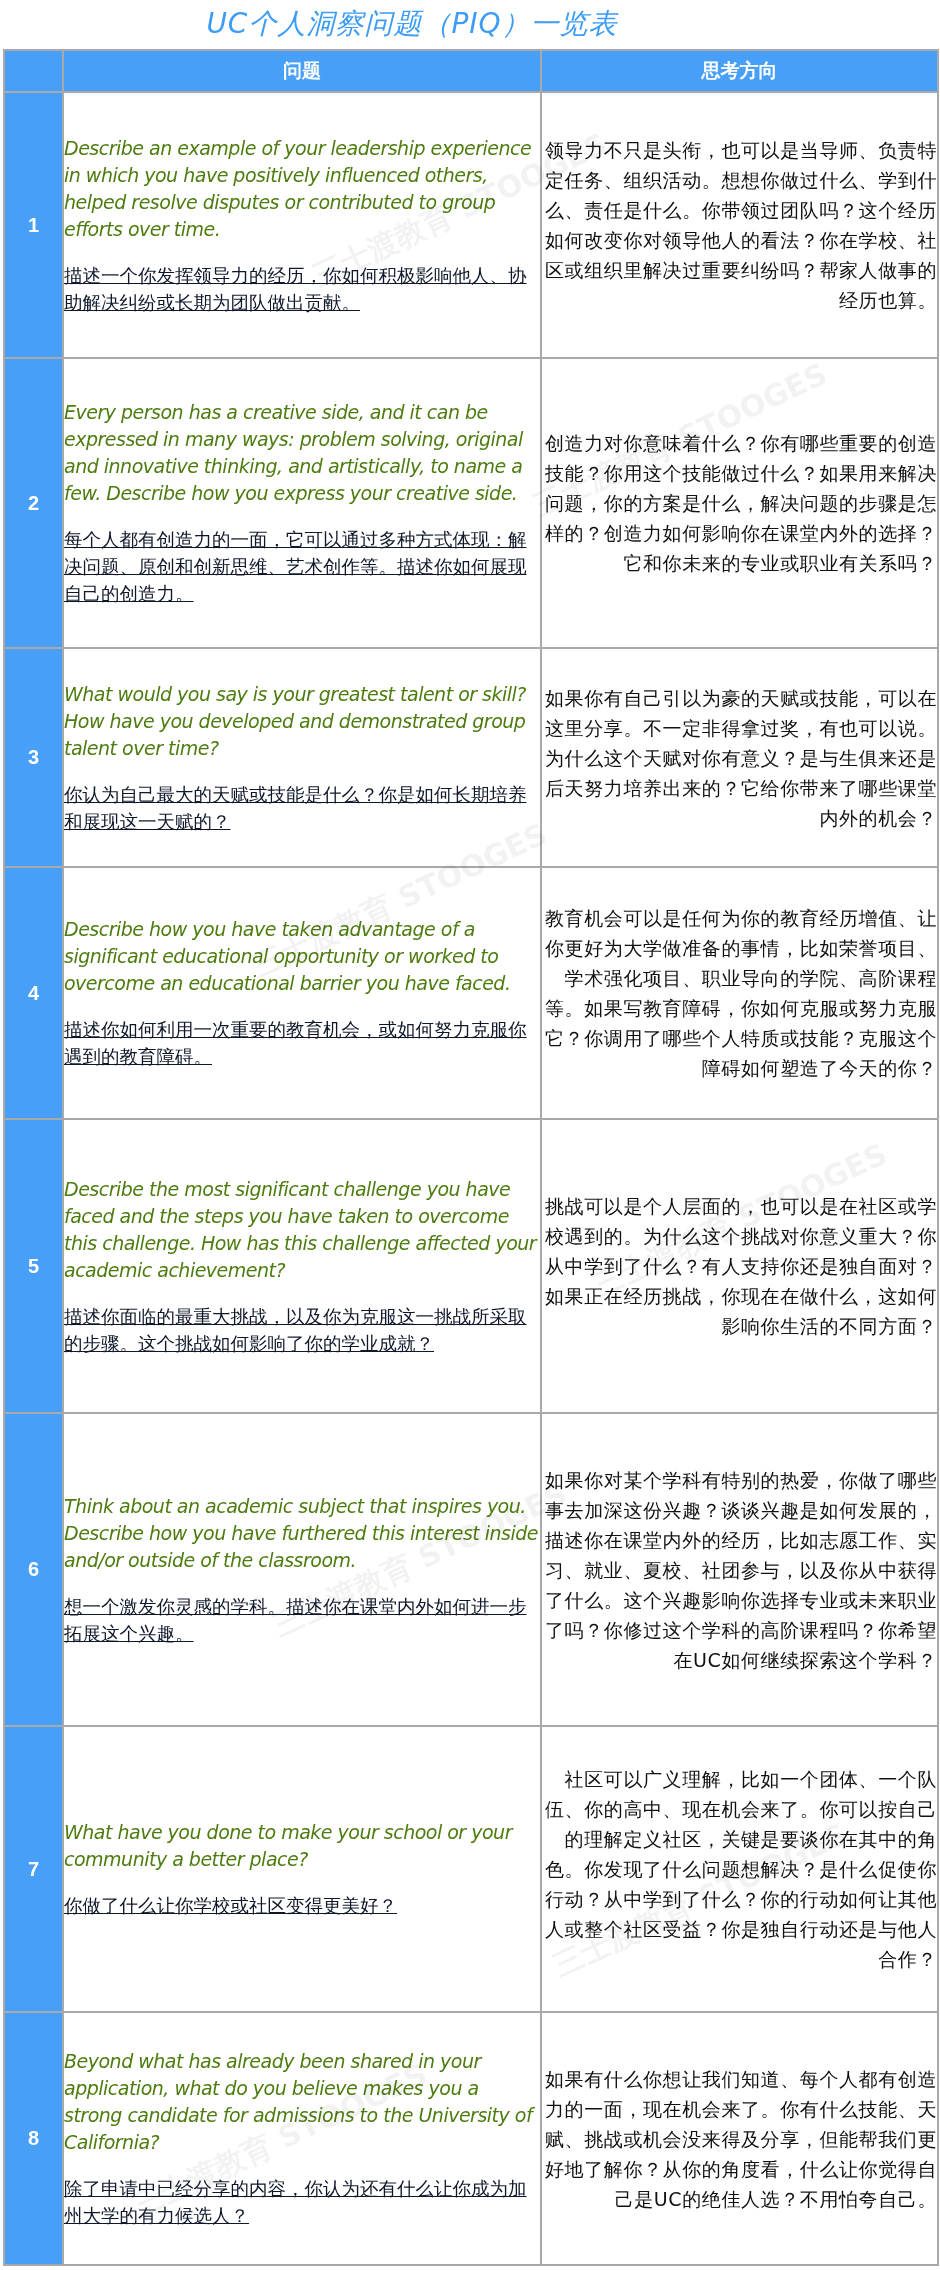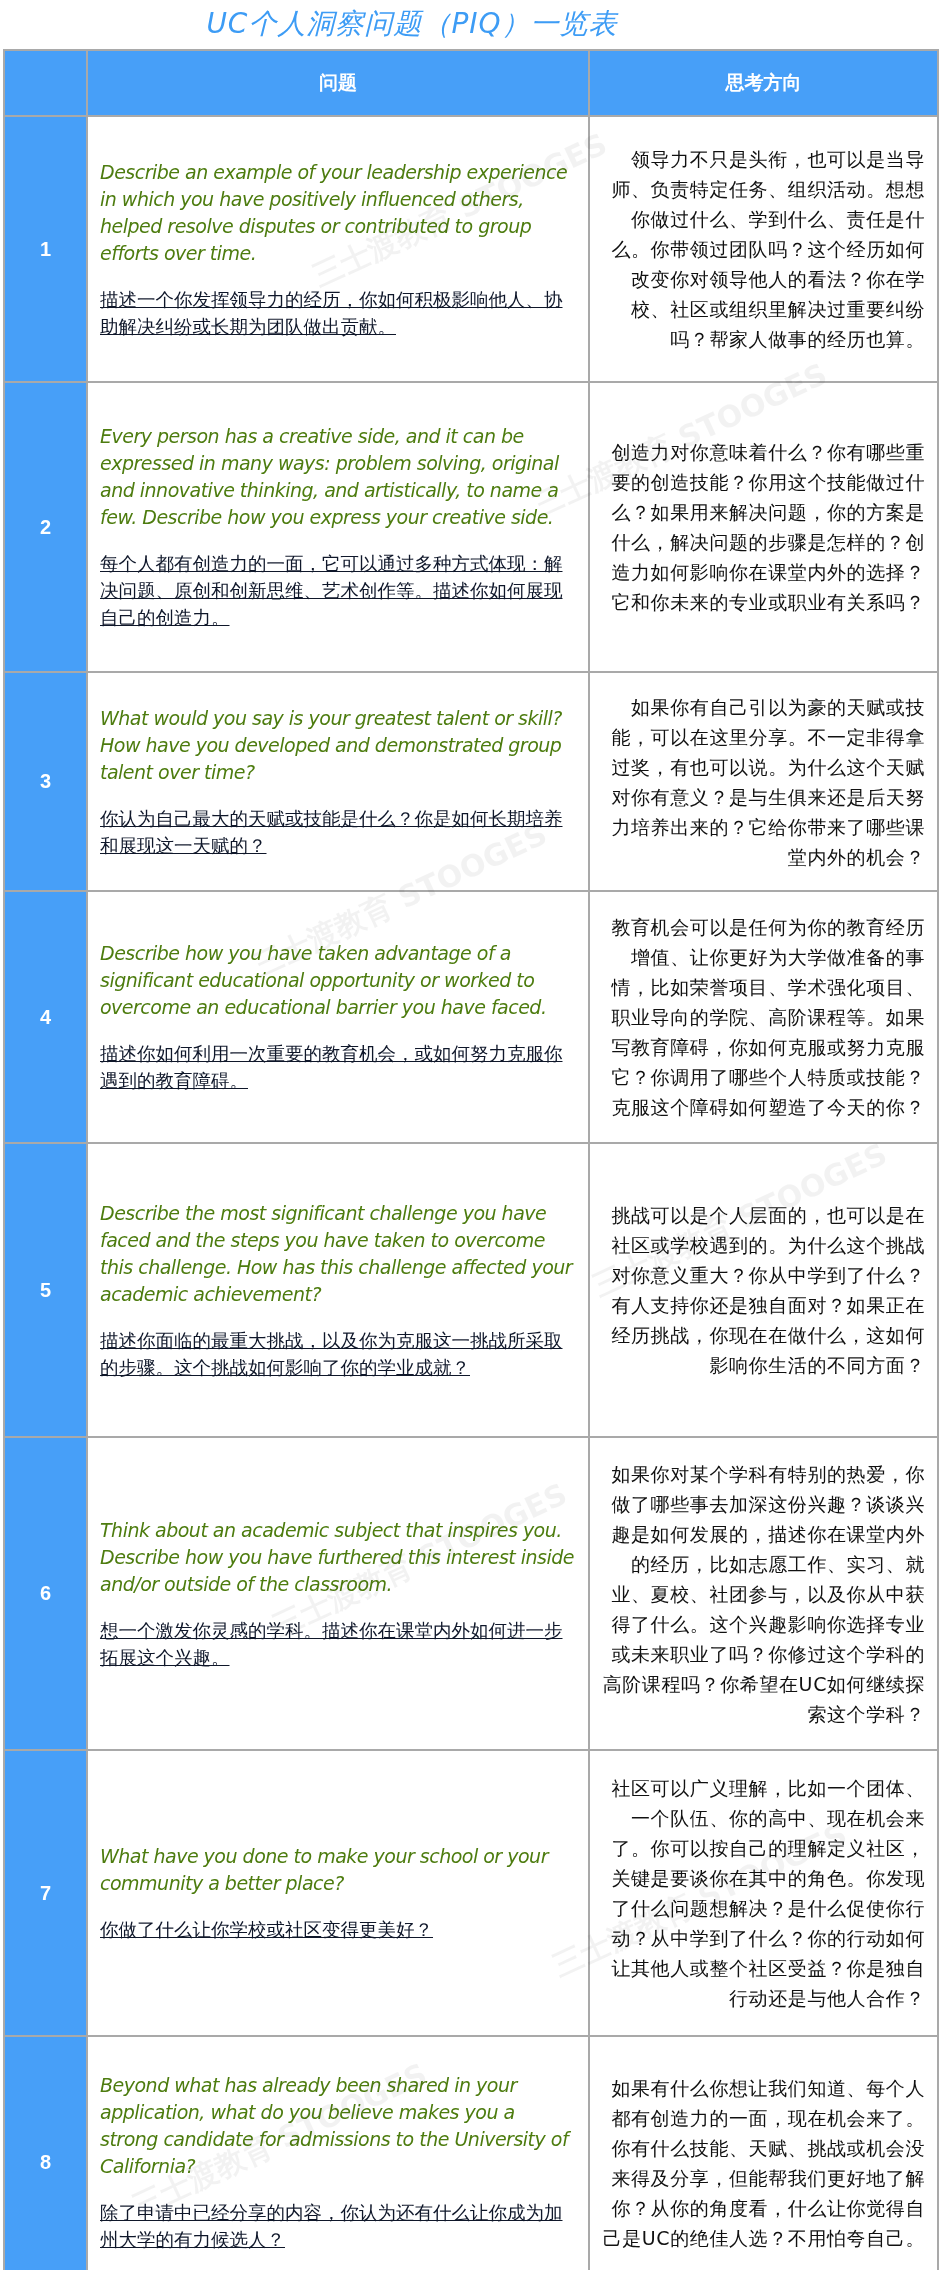--- a/index.html
+++ b/index.html
@@ -3,21 +3,21 @@
 <meta charset="utf-8">
 <style>
   html, body { margin: 0; padding: 0; background: #ffffff; }
   body { width: 940px; height: 2270px; position: relative; overflow: hidden;
          font-family: "DejaVu Sans", "Liberation Sans", sans-serif; color: #111; }
   .title { position: absolute; left: 0; top: 4px; width: 824px; height: 40px;
            text-align: center; font-size: 28px; line-height: 40px; color: #3d9cf5;
            font-style: italic; letter-spacing: 1px; }
   table.piq { position: absolute; left: 3px; top: 49px; width: 936px;
               border-collapse: collapse; table-layout: fixed; }
-  table.piq td, table.piq th { border: 2px solid #a9a9a9; padding: 12px; }
+  table.piq td, table.piq th { border: 2px solid #a9a9a9; padding: 0; }
   th { background: #479ff8; color: #ffffff; font-size: 19px; font-weight: bold;
        height: 40px; text-align: center; }
   th.num-h { width: 57px; }
   th.q-h { width: 476px; }
   td.num { background: #479ff8; color: #ffffff; font-weight: bold; font-size: 20px;
            text-align: center; vertical-align: middle;
            font-family: "Liberation Sans", sans-serif; }
   td.q, td.t { vertical-align: middle; padding: 0 14px 0 15px; }
   .en { font-family: "DejaVu Sans", sans-serif; font-style: italic; font-size: 19px;
         line-height: 27px; letter-spacing: -0.5px; margin: 0 0 19px 0; color: #4d7c0f; }

